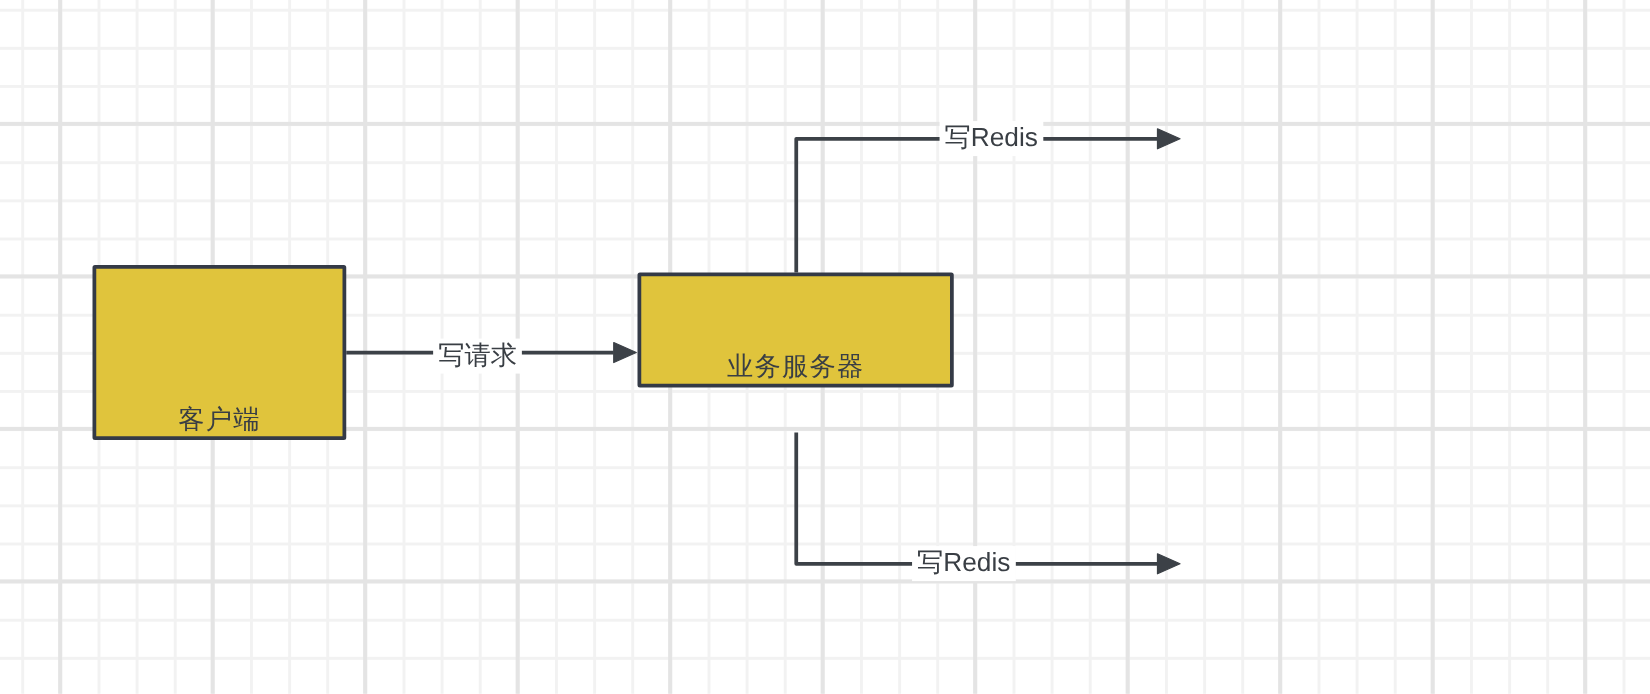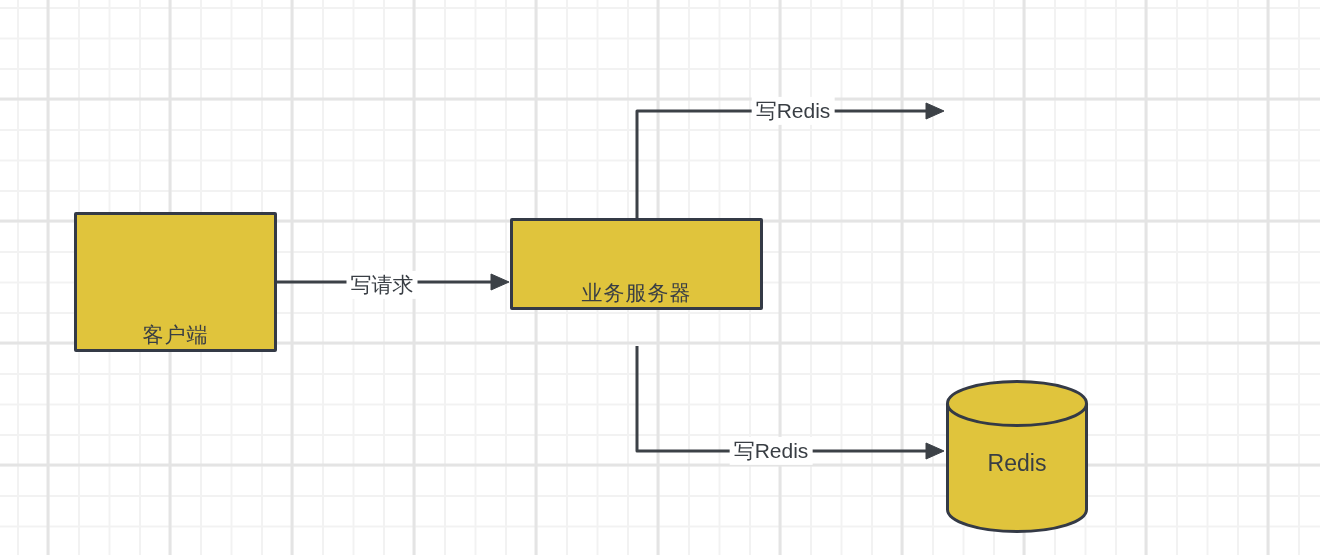--- a/index.html
+++ b/index.html
@@ -108,25 +108,18 @@
 
   <div class="node-rect node-client">
     <span>客户端</span>
   </div>
 
   <div class="node-rect node-server">
     <span>业务服务器</span>
   </div>
 
 
-  <div class="node-cylinder cyl-redis">
-    <svg width="142" height="153" viewBox="0 0 142 153">
-      <path d="M1.5,23.5 V129.5 A69.5,22 0 0 0 140.5,129.5 V23.5" fill="var(--node-fill)" stroke="var(--node-stroke)" stroke-width="3"></path>
-      <ellipse cx="71" cy="23.5" rx="69.5" ry="22" fill="var(--node-fill)" stroke="var(--node-stroke)" stroke-width="3"></ellipse>
-    </svg>
-    <div class="cylinder-label">Redis</div>
-  </div>
 
   <div class="edge-label lbl-write-request">写请求</div>
   <div class="edge-label lbl-write-mysql">写Redis</div>
   <div class="edge-label lbl-write-redis">写Redis</div>
 
 </div>
 
 </body></html>

